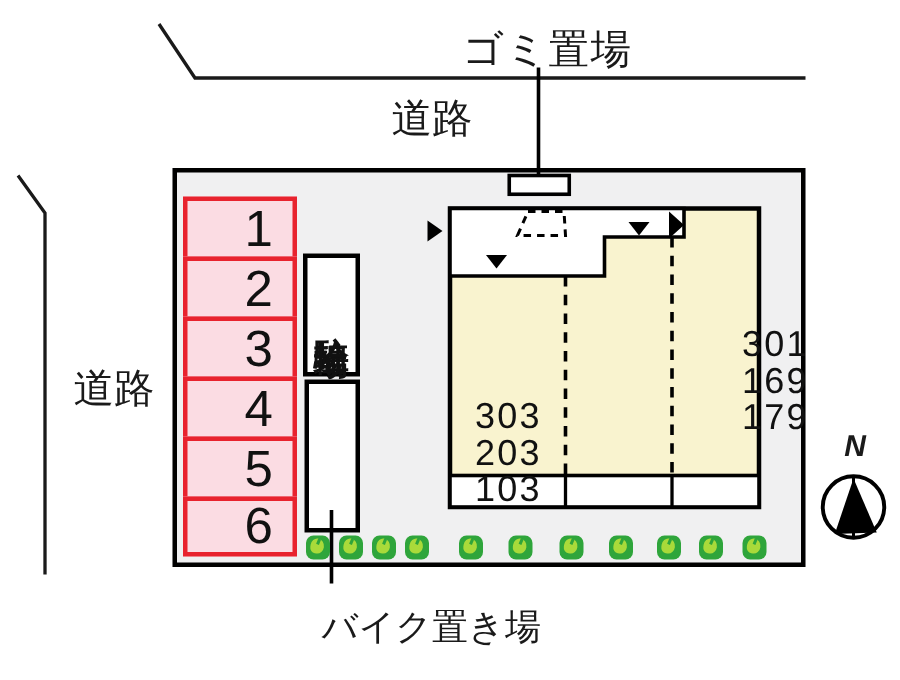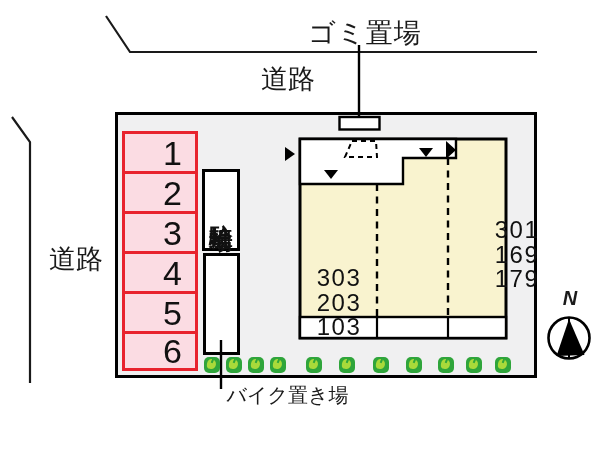--- a/index.html
+++ b/index.html
@@ -5,21 +5,21 @@
   html,body{margin:0;padding:0;background:#fff;}
   .canvas{
     position:relative;width:600px;height:453px;background:#ffffff;overflow:hidden;
     font-family:"Liberation Sans","DejaVu Sans",sans-serif;color:#111;
   }
   .abs{position:absolute;}
   .label{position:absolute;text-align:center;color:#1a1a1a;white-space:nowrap;z-index:6;}
   .lbl-garbage{left:303px;top:15px;width:124px;font-size:27px;letter-spacing:1px;}
   .lbl-road-top{left:253px;top:61px;width:70px;font-size:27px;}
   .lbl-road-left{left:44px;top:241px;width:64px;font-size:27px;}
-  .lbl-bike{left:200px;top:382px;width:175px;font-size:20px;}
+  .lbl-bike{left:200px;top:402px;width:175px;font-size:24px;}
   .lbl-north{left:554px;top:287px;width:32px;font-size:20px;font-weight:bold;font-style:italic;}
 
   
   .site-rect{
     left:115px;top:112px;width:422px;height:266px;
     background:#f0f0f1;border:3px solid #000;box-sizing:border-box;z-index:1;
   }
 
   
   .parking-cell{

